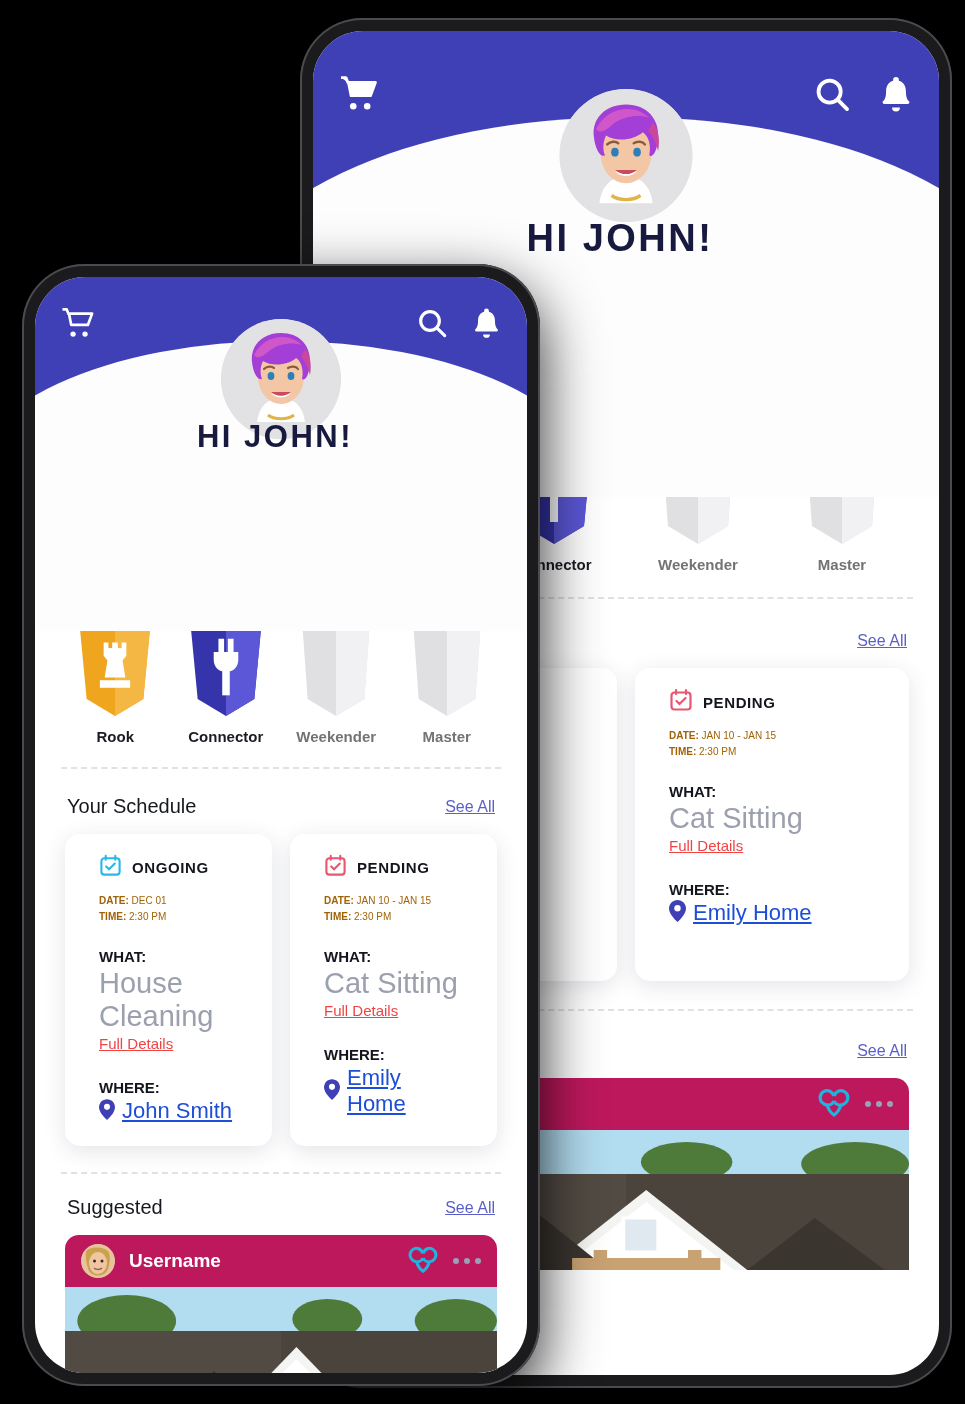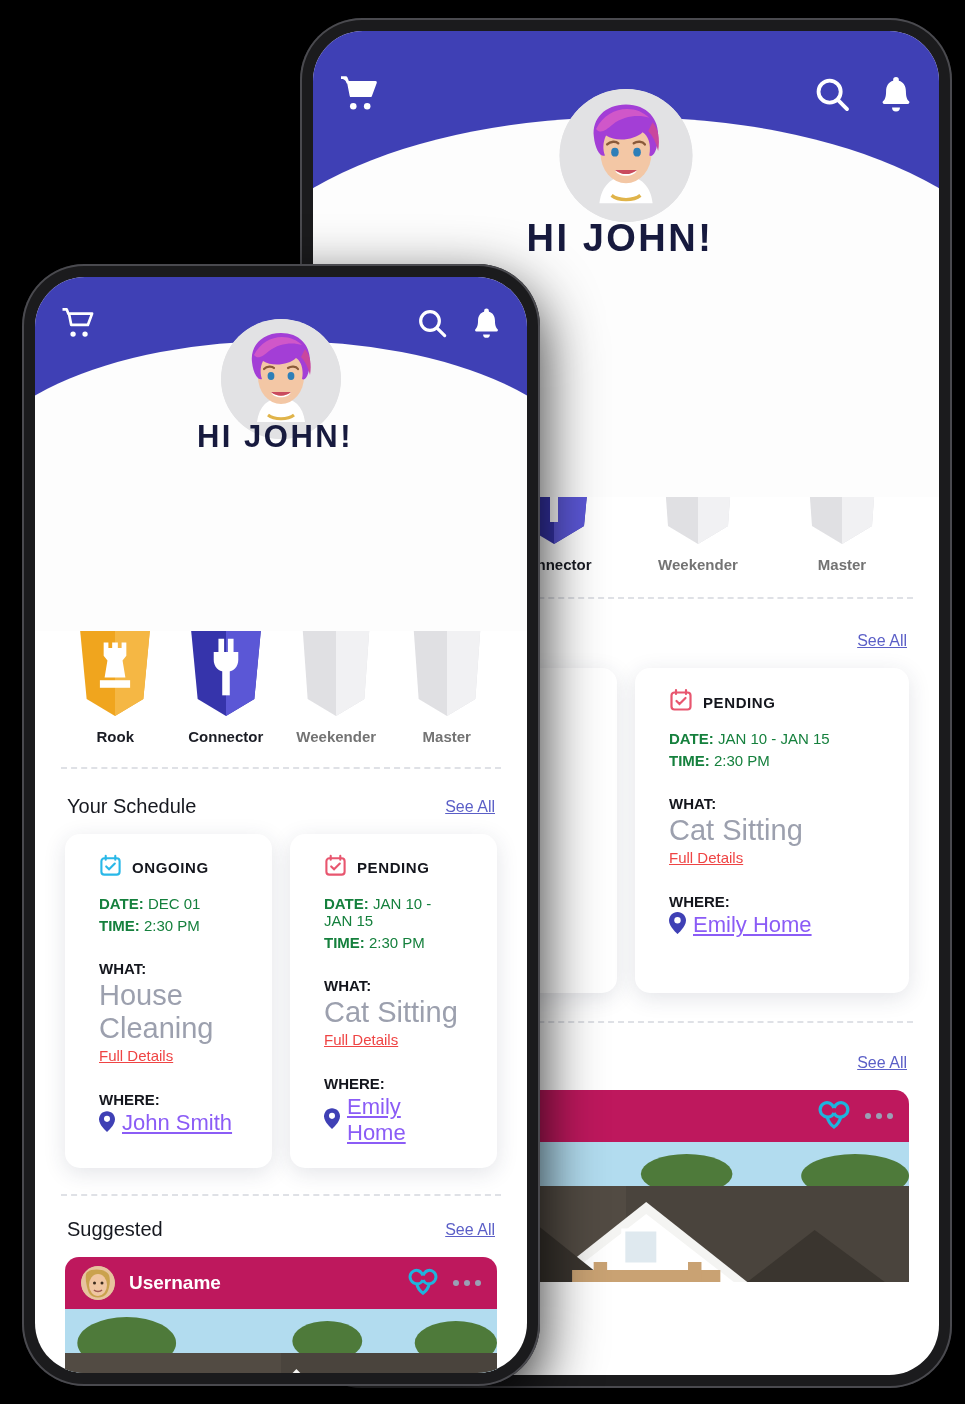--- a/index.html
+++ b/index.html
@@ -90,31 +90,31 @@
   .badge.off .badge-lbl { color: #737373; font-weight: 700; }
 
   
   .cards { display: flex; gap: 18px; padding: 0 30px 10px; }
   .card {
     flex: 1; background: #fff; border-radius: 15px; padding: 20px 34px 22px;
     box-shadow: 0 5px 22px rgba(40,45,80,.13);
   }
   .status { display: flex; align-items: center; gap: 10px; margin-bottom: 14px; }
   .status-lbl { font-size: 15px; font-weight: 700; letter-spacing: .6px; color: #14161d; }
-  .kv { font-size: 15px; color: #15803d; margin-bottom: 5px; }
+  .kv { font-size: 10px; color: #a16207; margin-bottom: 5px; }
   .kv b { font-weight: 700; }
   .lbl { font-size: 15px; font-weight: 700; color: #14161d; margin-top: 26px; }
   .what { font-size: 29px; color: #9ca0ae; margin-top: 2px; }
   .details {
     font-size: 15px; color: #ef4444; text-decoration: underline;
     cursor: pointer; display: inline-block; margin-top: 2px;
   }
   .where { display: flex; align-items: center; gap: 7px; margin-top: 2px; }
   .where-txt {
-    font-size: 22px; color: #8b5cf6; text-decoration: underline; cursor: pointer;
+    font-size: 22px; color: #1d4ed8; text-decoration: underline; cursor: pointer;
   }
 
   
   .post { margin: 0 30px; border-radius: 14px 14px 0 0; overflow: hidden; }
   .post-bar {
     background: #be185d; display: flex; align-items: center;
     padding: 9px 16px; gap: 14px;
   }
   .post-av {
     width: 34px; height: 34px; border-radius: 50%; overflow: hidden;

